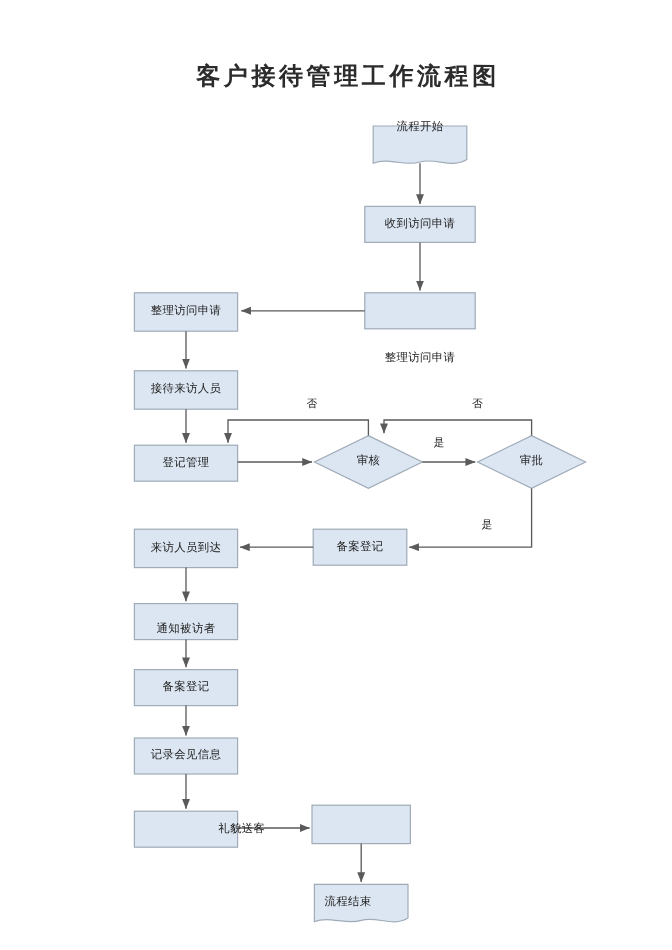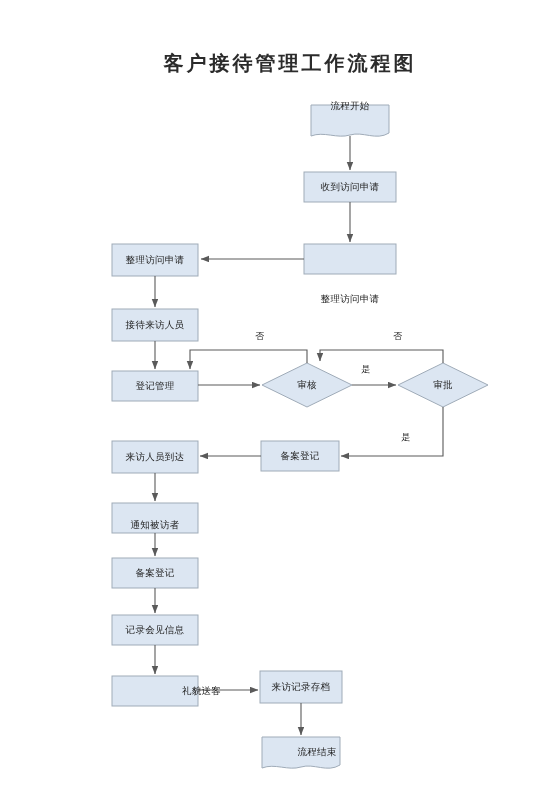--- a/index.html
+++ b/index.html
@@ -148,21 +148,20 @@
   <div class="node-label" style="left:112px; top:309px; width:86px; height:32px;">接待来访人员</div>
   <div class="node-label" style="left:112px; top:371px; width:86px; height:30px;">登记管理</div>
   <div class="node-label" style="left:262px; top:371px; width:90px; height:28px;">审核</div>
   <div class="node-label" style="left:398px; top:371px; width:90px; height:28px;">审批</div>
   <div class="node-label" style="left:261px; top:441px; width:78px; height:30px;">备案登记</div>
   <div class="node-label" style="left:112px; top:441px; width:86px; height:32px;">来访人员到达</div>
   <div class="node-label" style="left:112px; top:503px; width:86px; height:43px;">通知被访者</div>
   <div class="node-label" style="left:112px; top:558px; width:86px; height:30px;">备案登记</div>
   <div class="node-label" style="left:112px; top:615px; width:86px; height:30px;">记录会见信息</div>
   <div class="node-label" style="left:112px; top:676px; width:99px; height:30px;padding-left:40px;">礼貌送客</div>
-  <div class="node-label" style="left:260px; top:671px; width:82px; height:32px;">来访记录存档</div>
-  <div class="node-label" style="left:278px; top:737px; width:78px; height:30px;">流程结束</div>
+  <div class="node-label" style="left:251px; top:737px; width:78px; height:30px;">流程结束</div>
 
   <div class="edge-label" style="left:250px; top:330px; width:20px;">否</div>
   <div class="edge-label" style="left:356px; top:363px; width:20px;">是</div>
   <div class="edge-label" style="left:388px; top:330px; width:20px;">否</div>
   <div class="edge-label" style="left:396px; top:431px; width:20px;">是</div>
 
 </div>
 
 </body></html>

